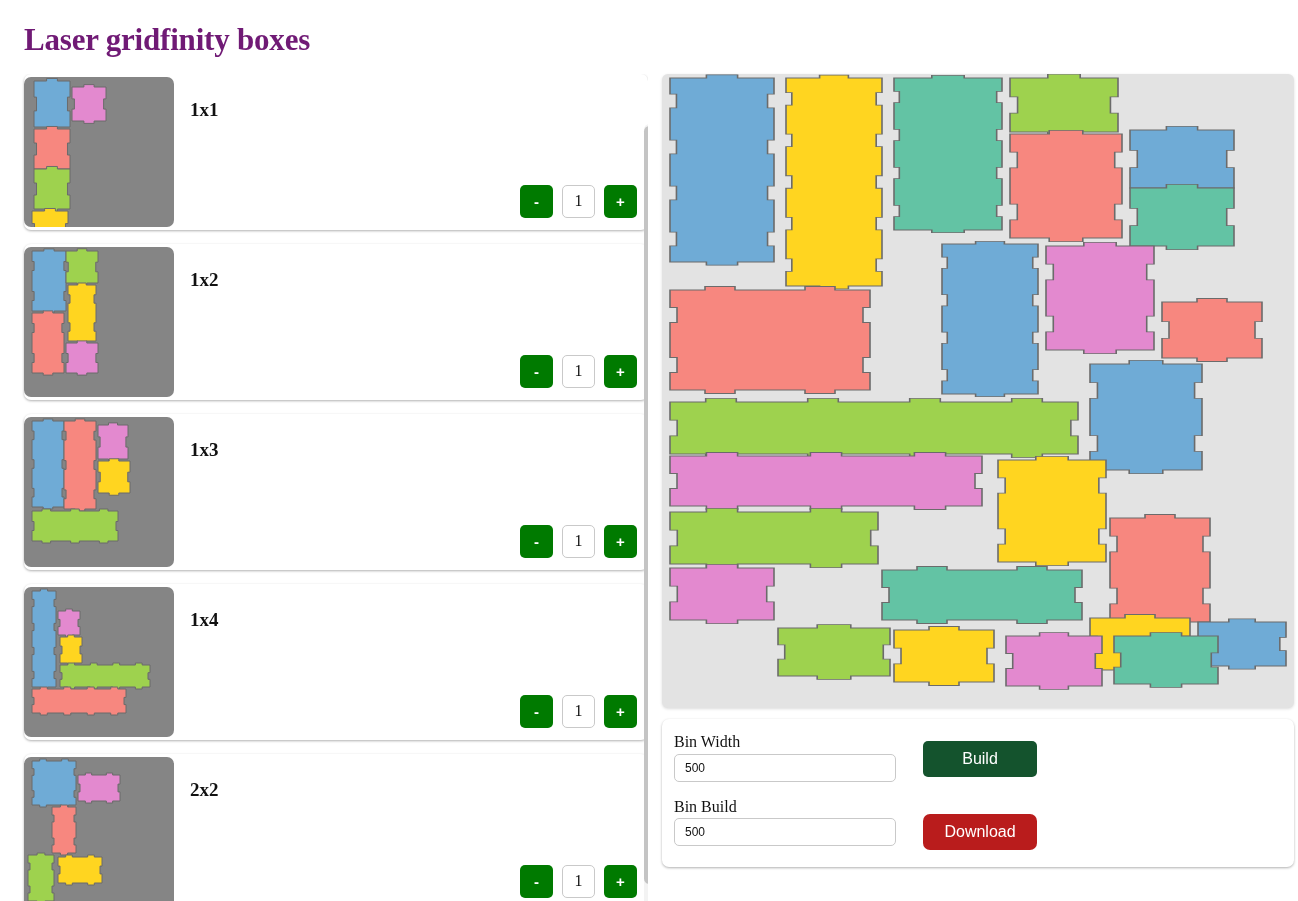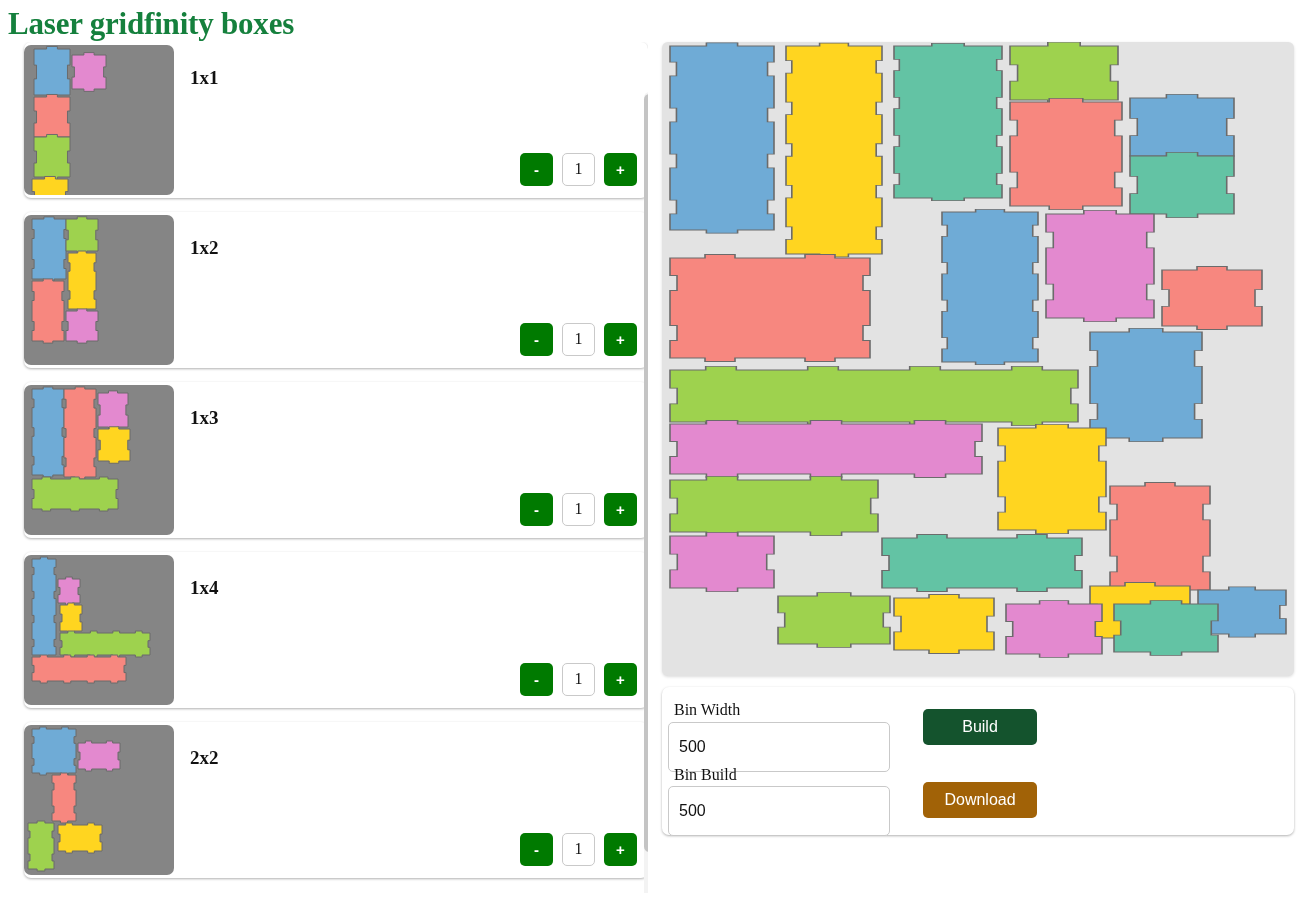--- a/index.html
+++ b/index.html
@@ -2,22 +2,22 @@
 <html><head>
 <meta charset="utf-8">
 <style>
   html,body{margin:0;padding:0;}
   body{
     width:1298px;height:901px;overflow:hidden;background:#ffffff;
     font-family:"Liberation Serif", serif;
   }
   .page-title{
     font-family:"Liberation Serif", serif;
-    font-size:31px;font-weight:bold;color:#15803d;
-    margin:0;padding:6px 0 0 8px;line-height:1.15;letter-spacing:-0.2px;
+    font-size:31px;font-weight:bold;color:#701a75;
+    margin:16px;padding:6px 0 0 8px;line-height:1.15;letter-spacing:-0.2px;
   }
   .layout{display:flex;align-items:flex-start;padding-left:16px;}
   
   .box-list-wrap{
     width:632px;height:851px;position:relative;overflow:hidden;
     padding-left:8px;box-sizing:border-box;
   }
   .box-list{
     width:624px;
   }
@@ -74,36 +74,36 @@
   .controls-card{
     margin-top:11px;width:632px;height:148px;background:#fff;
     border-radius:7px;box-shadow:0 1px 3px rgba(0,0,0,.20), 0 1px 2px rgba(0,0,0,.12);
     position:relative;box-sizing:border-box;
   }
   .ctrl-label{
     position:absolute;left:12px;
     font-family:"Liberation Serif", serif;font-size:16px;color:#111;
   }
   .ctrl-input{
-    position:absolute;left:6px;width:222px;height:50px;
+    position:absolute;left:12px;width:222px;height:28px;
     border:1px solid #c9c9c9;border-radius:5px;background:#fff;
-    font-family:"Liberation Sans", sans-serif;font-size:16px;color:#111;
+    font-family:"Liberation Sans", sans-serif;font-size:12px;color:#111;
     padding:0 10px;box-sizing:border-box;
   }
   .lbl-w{top:14px;text-align:center;}
   .inp-w{top:35px;}
   .lbl-h{top:79px;}
   .inp-h{top:99px;}
   .ctrl-btn{
     position:absolute;left:261px;width:114px;height:36px;border:none;
     border-radius:5px;color:#fff;font-family:"Liberation Sans", sans-serif;
     font-size:16px;cursor:pointer;padding:0;
   }
   .btn-build{top:22px;background:#14532d;}
-  .btn-download{top:95px;background:#a16207;}
+  .btn-download{top:95px;background:#b91c1c;border-radius:7px;}
 </style>
 </head>
 <body>
 
 <h1 class="page-title">Laser gridfinity boxes</h1>
 
 <div class="layout">
 
   <div class="box-list-wrap">
     <div class="box-list" id="box-list">

